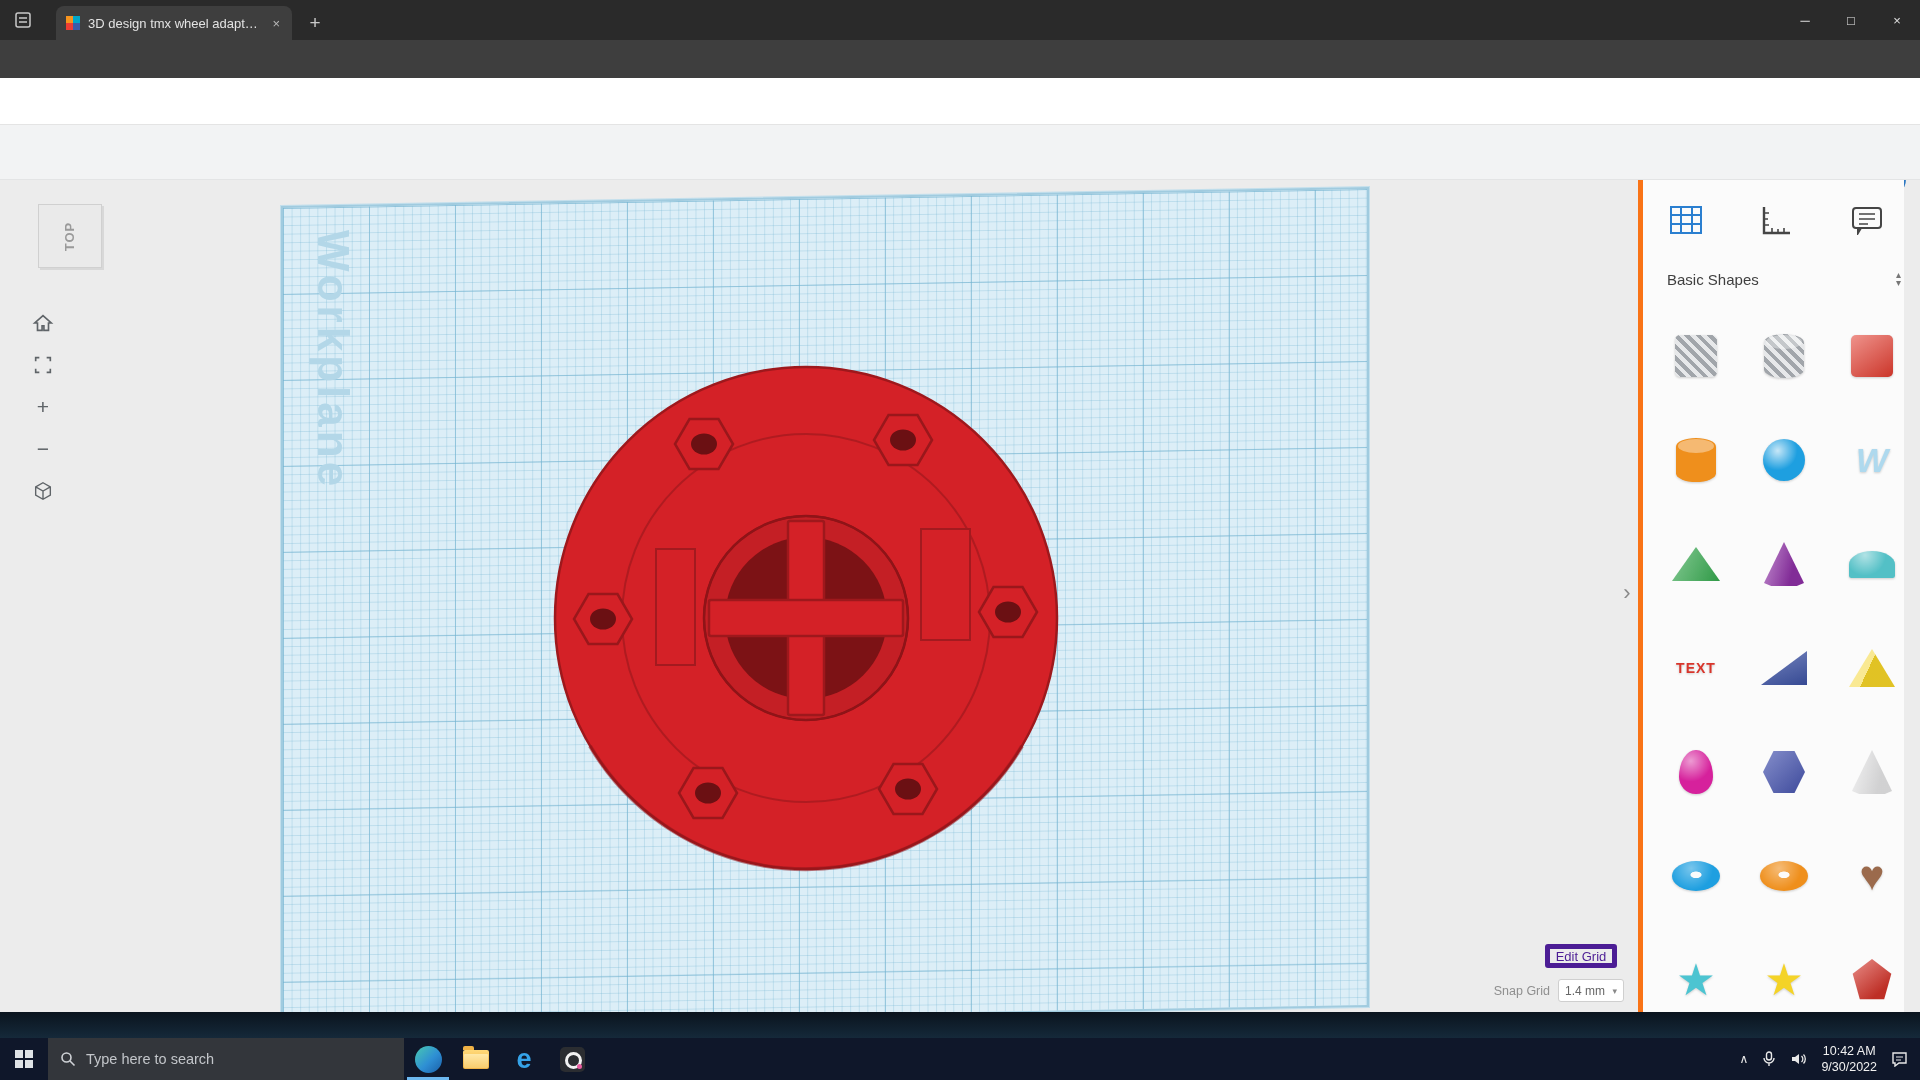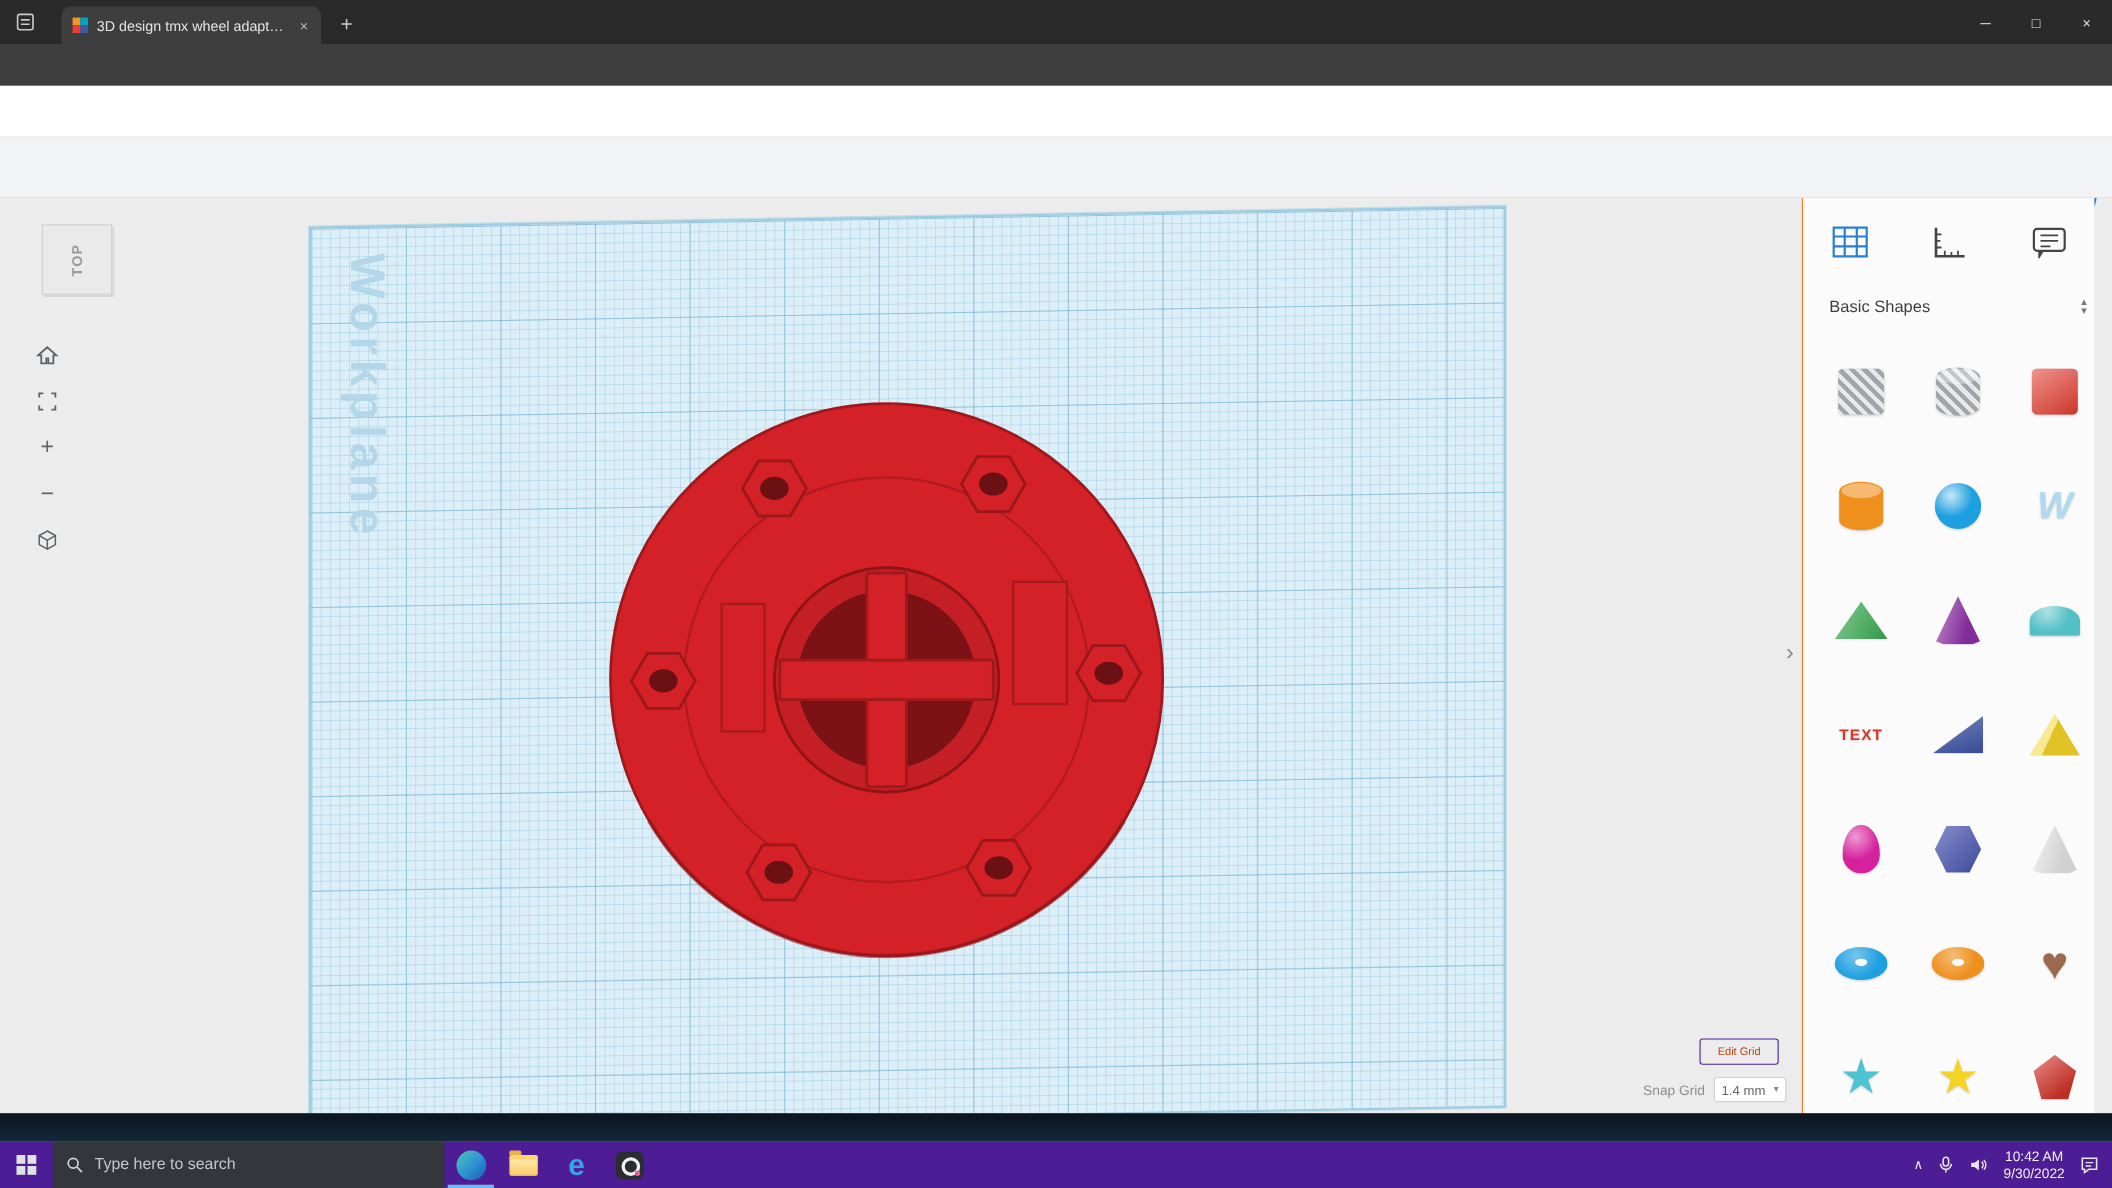--- a/index.html
+++ b/index.html
@@ -58,27 +58,27 @@
   linear-gradient(rgba(104,172,203,.55) 1px,transparent 1px),
   linear-gradient(90deg,rgba(104,172,203,.55) 1px,transparent 1px);
  background-size:8.6px 8.6px,8.6px 8.6px,86px 86px,86px 86px;
  border:2px solid #a0cbdf;box-shadow:0 0 0 1px #c3dfec;
  transform:skewY(-1deg);transform-origin:top left}
 #wplabel{left:308px;top:50px;writing-mode:vertical-rl;font-size:44px;font-weight:600;color:#b3d7e8;letter-spacing:4px}
 #viewcube{left:38px;top:24px;width:64px;height:64px;background:#eaeaea;border:1px solid #d0d0d0;box-shadow:2px 2px 0 #d8d8d8}
 #viewcube span{transform:rotate(-90deg);font-size:13px;font-weight:700;color:#9a9a9a;letter-spacing:1px}
 .navbtn{left:30px;width:26px;height:26px;color:#5f6468}
 .navbtn .gl{font-size:21px;color:#5f6468}
-#editgrid{left:1545px;top:764px;width:72px;height:24px;background:#ececec;border:1px solid #4c1d95;border-radius:3px;font-size:10px;color:#c2410c;display:flex;align-items:center;justify-content:center}
+#editgrid{left:1545px;top:764px;width:72px;height:24px;background:#ececec;border:5px solid #4c1d95;border-radius:3px;font-size:13px;color:#4c1d95;display:flex;align-items:center;justify-content:center}
 #snaplabel{left:1466px;top:804px;width:84px;font-size:12.5px;color:#8f8f8f;text-align:right}
 #snapdd{left:1558px;top:799px;width:66px;height:23px;background:#fff;border:1px solid #cfcfcf;border-radius:3px;display:flex;align-items:center;justify-content:space-between;padding:0 6px;font-size:12px;color:#666}
 #collapse{left:1618px;top:392px;width:18px;height:42px;color:#8a8a8a;font-size:22px}
 
 
-#panel{left:1638px;top:180px;width:266px;height:832px;background:#fbfbfb;border-left:1px solid #f97316;overflow:hidden}
+#panel{left:1638px;top:180px;width:266px;height:832px;background:#fbfbfb;border-left:5px solid #f97316;overflow:hidden}
 .panel-ic{top:18px;width:44px;height:44px}
 #dropdown{left:0;top:78px;width:282px;height:42px;display:flex;align-items:center;padding:0 24px;justify-content:space-between}
 #dropdown .lbl{font-size:15px;color:#3f3f3f}
 .caret-stack{display:flex;flex-direction:column;line-height:8px;font-size:10px;color:#777}
 #shapes-grid{left:12px;top:128px;width:262px;display:grid;grid-template-columns:repeat(3,82px);grid-auto-rows:96px;gap:8px 6px;position:absolute}
 .tile{display:flex;align-items:center;justify-content:center}
 .shp{filter:drop-shadow(0 1px 1px rgba(0,0,0,.18))}
 .g{font-weight:700;line-height:1}
 .k-scribble{font-size:34px;font-style:italic;font-weight:700}
 .k-text{font-size:14px;font-weight:800;letter-spacing:1px}
@@ -94,21 +94,21 @@
 .k-half{width:46px;height:27px;border-radius:46px 46px 5px 5px/27px 27px 4px 4px;background:radial-gradient(circle at 35% 15%,rgba(255,255,255,.55),rgba(255,255,255,0) 55%),var(--c)}
 .k-wedge{width:46px;height:34px;background:linear-gradient(160deg,rgba(255,255,255,.3),rgba(0,0,0,.1)),var(--c);clip-path:polygon(0 100%,100% 100%,100% 0)}
 .k-pyramid{width:46px;height:38px;background:linear-gradient(115deg,rgba(255,255,255,.5) 45%,rgba(0,0,0,.08) 45%),var(--c);clip-path:polygon(50% 0,100% 100%,0 100%)}
 .k-egg{width:34px;height:44px;border-radius:50% 50% 50% 50%/62% 62% 40% 40%;background:radial-gradient(circle at 35% 25%,rgba(255,255,255,.55),rgba(255,255,255,0) 52%),var(--c)}
 .k-hex{width:42px;height:44px;background:linear-gradient(135deg,rgba(255,255,255,.35),rgba(0,0,0,.12)),var(--c);clip-path:polygon(25% 2%,75% 2%,100% 50%,75% 98%,25% 98%,0 50%)}
 .k-torus{width:48px;height:30px;border-radius:50%;background-image:radial-gradient(10px 6px at 50% 46%,#fbfbfb 0 5px,rgba(0,0,0,0) 6px),radial-gradient(circle at 40% 25%,rgba(255,255,255,.4),rgba(255,255,255,0) 60%);background-color:var(--c)}
 .k-ico{width:42px;height:42px;background:linear-gradient(140deg,rgba(255,255,255,.45),rgba(0,0,0,.12) 75%),var(--c);clip-path:polygon(50% 0,96% 35%,79% 96%,21% 96%,4% 35%)}
 
 
 #wallstrip{left:0;top:1012px;width:1920px;height:26px;background:linear-gradient(180deg,#0a141e,#15293a);}
-#taskbar{left:0;top:1038px;width:1920px;height:42px;background:#4c1d95;display:flex;align-items:stretch}
+#taskbar{left:0;top:1038px;width:1920px;height:42px;background:#0f172a;display:flex;align-items:stretch}
 #startbtn{width:48px;display:flex;align-items:center;justify-content:center}
 #startbtn .win{display:grid;grid-template-columns:8px 8px;gap:2px}
 #startbtn .win i{width:8px;height:8px;background:#dfe3e6}
 #tsearch{width:356px;background:#33363b;display:flex;align-items:center;gap:10px;padding:0 12px}
 #tsearch input{background:transparent;border:none;outline:none;color:#d8d8d8;font-size:14.5px;width:280px;font-family:inherit}
 #tsearch input::placeholder{color:#c3c6ca}
 .tkapp{width:48px;display:flex;align-items:center;justify-content:center;position:relative}
 .tkapp.active:after{content:"";position:absolute;left:3px;right:3px;bottom:0;height:3px;background:#6cb8f0}
 #tray{margin-left:auto;display:flex;align-items:center;gap:14px;padding-right:12px;color:#e8e8e8}
 #clock{font-size:12.5px;color:#f0f0f0;text-align:center;line-height:1.3}

